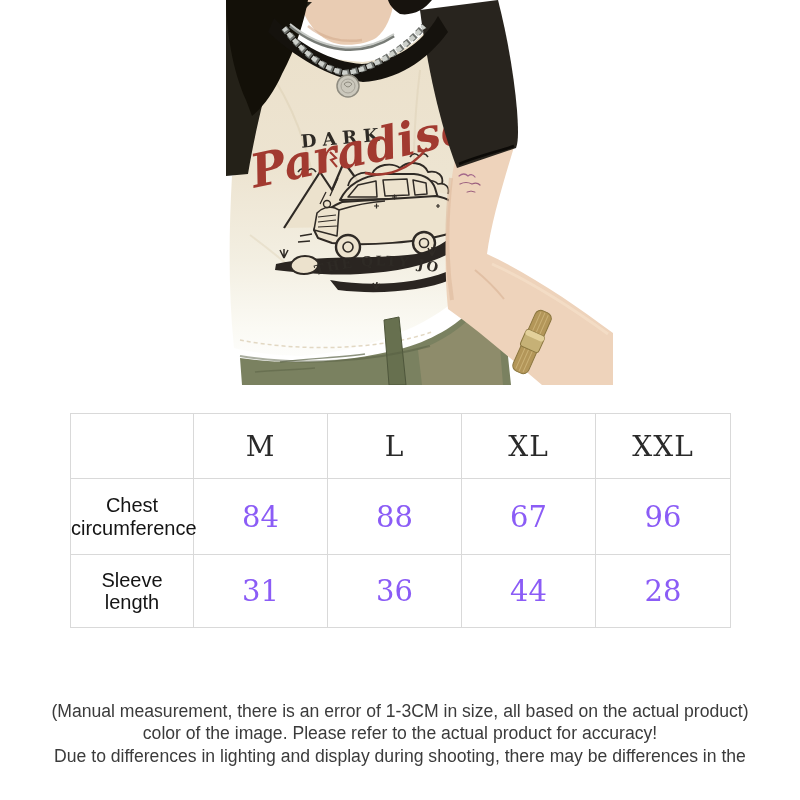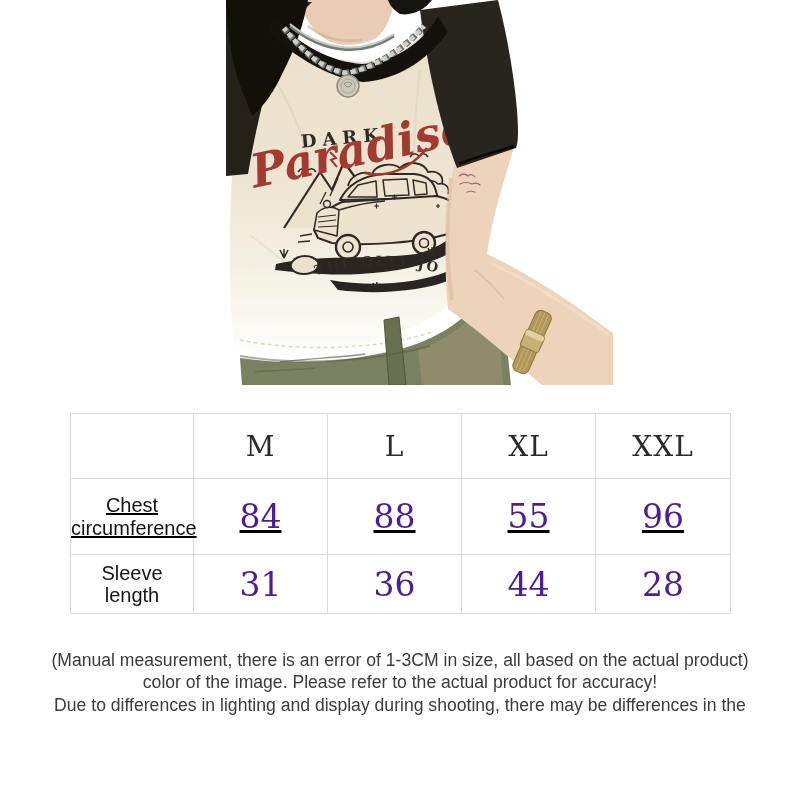--- a/index.html
+++ b/index.html
@@ -3,27 +3,27 @@
 <meta charset="utf-8">
 <style>
   html,body{margin:0;padding:0;}
   body{width:800px;height:800px;background:#ffffff;position:relative;overflow:hidden;
        font-family:"Liberation Sans",sans-serif;}
   .photo-wrap{position:absolute;left:180px;top:0;width:440px;height:385px;}
   .table-wrap{position:absolute;left:70px;top:413px;width:660px;height:244px;}
   table.size{border-collapse:collapse;table-layout:fixed;width:660px;}
   table.size td,table.size th{border:1px solid #d9d9d9;text-align:center;vertical-align:middle;padding:0;}
   .th-size{font-family:"DejaVu Serif",serif;font-size:28px;font-weight:400;color:#2a2a2a;letter-spacing:1px;}
-  .td-num{font-family:"DejaVu Serif",serif;font-size:33px;color:#4c1d95;}
+  .td-num{font-family:"DejaVu Serif",serif;font-size:29px;color:#8b5cf6;}
   .td-label{font-family:"Liberation Sans",sans-serif;font-size:20px;color:#141414;line-height:1.12;}
   .row-header{height:65px;}
-  .row-data1{height:76px;text-decoration:underline;}
+  .row-data1{height:76px;}
   .row-data2{height:61px;}
-  .row-data3{height:59px;}
-  .disclaimer{position:absolute;left:0;top:649px;width:800px;text-align:center;
+  .row-data3{height:73px;}
+  .disclaimer{position:absolute;left:0;top:700px;width:800px;text-align:center;
               font-size:17.6px;line-height:22.4px;color:#3b3b3b;}
 </style>
 </head>
 <body>
 
 <div class="photo-wrap">
 <svg width="440" height="385" viewBox="0 0 440 385" xmlns="http://www.w3.org/2000/svg">
   <defs>
     <linearGradient id="teeGrad" x1="0" y1="0" x2="0" y2="1">
       <stop offset="0" stop-color="#ebe0ca"></stop>
@@ -179,21 +179,21 @@
       <td class="th-size">XL</td>
       <td class="th-size">XXL</td>
     </tr>
     <tr class="row-data1">
       <td class="td-label">
         <div>Chest</div>
         <div>circumference</div>
       </td>
       <td class="td-num">84</td>
       <td class="td-num">88</td>
-      <td class="td-num">55</td>
+      <td class="td-num">67</td>
       <td class="td-num">96</td>
     </tr>
     <tr class="row-data3">
       <td class="td-label">
         <div>Sleeve</div>
         <div>length</div>
       </td>
       <td class="td-num">31</td>
       <td class="td-num">36</td>
       <td class="td-num">44</td>

